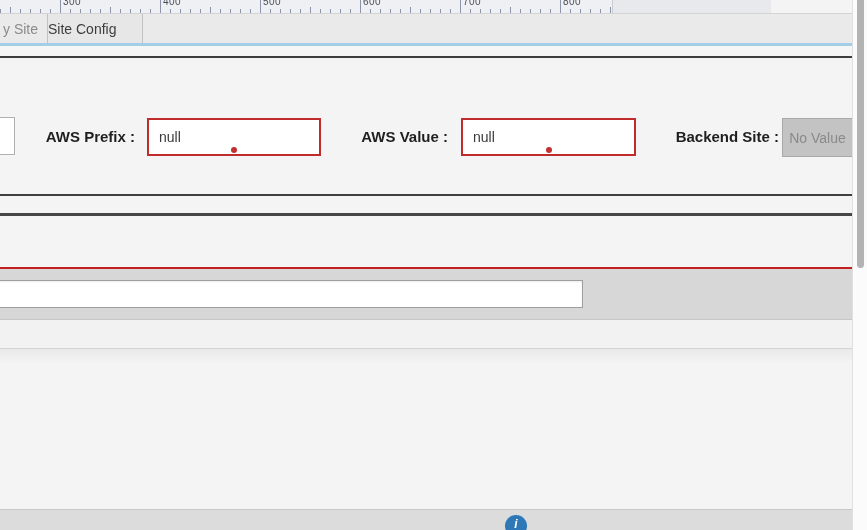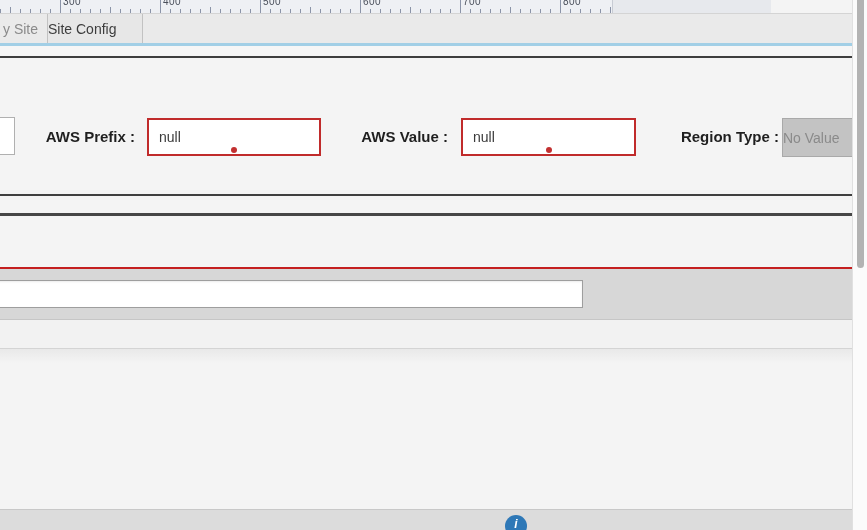--- a/index.html
+++ b/index.html
@@ -32,21 +32,21 @@
   .partial-input{ position:absolute; left:-30px; top:59px; width:45px; height:38px; background:#ffffff; border:1px solid #b0b0b0; }
   .f-label{ position:absolute; top:69px; height:20px; line-height:20px; font-size:15px; font-weight:bold; color:#1f1f1f; text-align:right; white-space:nowrap; }
   .lbl-prefix{ left:0; width:135px; }
   .lbl-region{ left:340; width:108px; left:340px; }
   .lbl-backend{ left:650px; width:129px; }
   .err-wrap{ position:absolute; top:60px; height:38px; }
   .wrap-prefix{ left:147px; width:174px; }
   .wrap-region{ left:461px; width:175px; }
   .err-input{ width:100%; height:100%; border:2px solid #c02b2b; background:#fff; padding:0 10px; font-size:14px; color:#3a3a3a; font-family:inherit; outline:none; }
   .err-dot{ position:absolute; left:50%; margin-left:-3px; bottom:3px; width:6px; height:6px; border-radius:50%; background:#c23030; }
-  .no-value{ position:absolute; left:782px; top:60px; width:71px; height:39px; background:#c3c3c3; border:1px solid #a9a9a9; display:flex; align-items:center; justify-content:flex-start; font-size:14px; color:#8a8a8a; }
+  .no-value{ position:absolute; left:782px; top:60px; width:71px; height:39px; background:#c3c3c3; border:1px solid #a9a9a9; display:flex; align-items:center; justify-content:center; font-size:14px; color:#8a8a8a; }
 
   .gray-band{ position:absolute; top:269px; left:0; width:852px; height:51px; background:#d7d7d7; border-bottom:1px solid #c6c6c6; }
   .wide-input{ position:absolute; left:-20px; top:11px; width:603px; height:28px; border:1px solid #9e9e9e; background:#ffffff; padding:0 8px; font-size:13px; color:#333; font-family:inherit; outline:none; box-shadow:inset 0 1px 2px rgba(0,0,0,0.08); }
 
   .band4{ position:absolute; top:320px; left:0; width:852px; height:28px; background:#f2f2f2; }
   .divider{ position:absolute; top:348px; left:0; width:852px; height:1px; background:#d4d4d4; }
   .lower{ position:absolute; top:349px; left:0; width:852px; height:160px; background:linear-gradient(to bottom, #e9e9e9, #f4f4f4 14px); }
   .footer{ position:absolute; top:509px; left:0; width:852px; height:21px; background:#dcdcdc; border-top:1px solid #c8c8c8; }
   .help-btn{ position:absolute; left:505px; top:515px; width:22px; height:22px; border-radius:50%; background:#2e78b7; color:#ffffff; font-size:12px; font-weight:bold; font-style:italic; display:flex; align-items:flex-start; justify-content:center; cursor:pointer; }
   .help-btn span{ margin-top:2px; }
@@ -154,21 +154,21 @@
       <input class="err-input" type="text" value="null" style="">
       <div class="err-dot"></div>
     </div>
 
     <div class="f-label lbl-region">AWS Value :</div>
     <div class="err-wrap wrap-region">
       <input class="err-input" type="text" value="null" style="">
       <div class="err-dot"></div>
     </div>
 
-    <div class="f-label lbl-backend">Region Type :</div>
+    <div class="f-label lbl-backend">Backend Site :</div>
     <div class="no-value">
       <span>No Value</span>
     </div>
   </div>
 
   <div class="hline hr2"></div>
   <div class="hline hr3"></div>
   <div class="hline red-hr"></div>
 
   <div class="gray-band">

